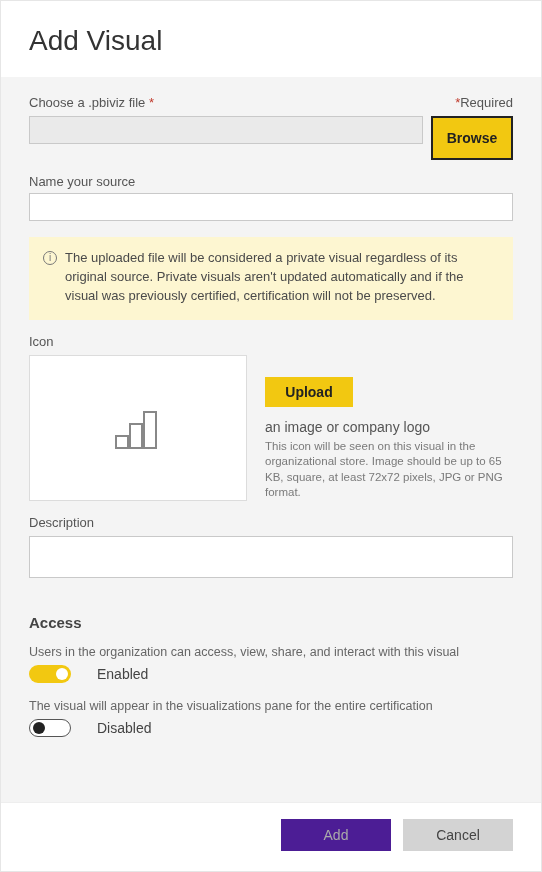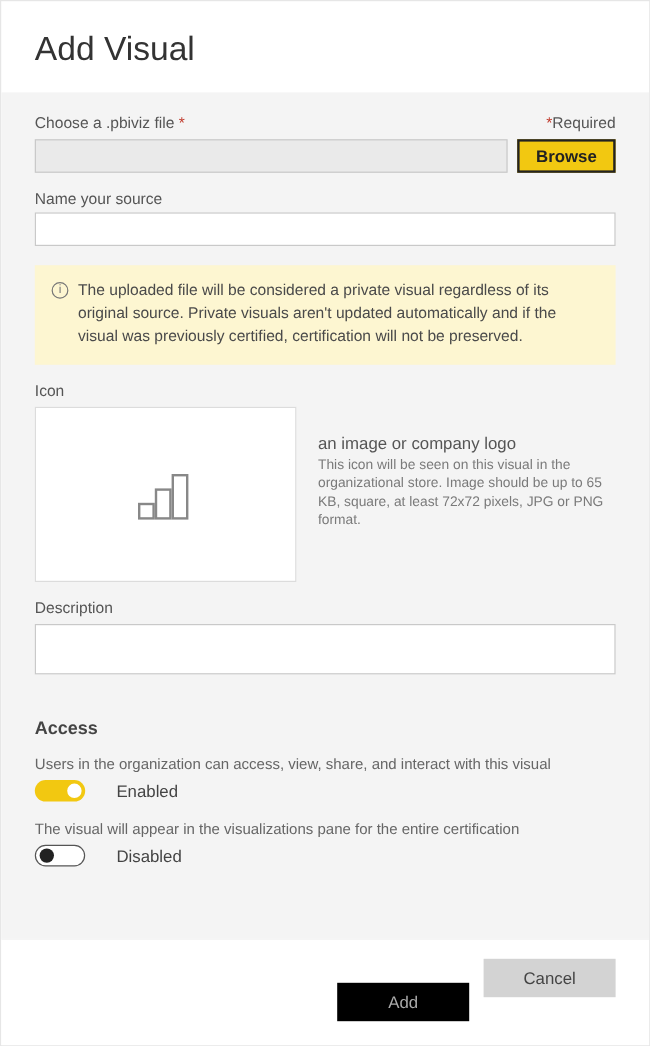--- a/index.html
+++ b/index.html
@@ -50,21 +50,21 @@
   .file-input {
     flex: 1;
     height: 28px;
     background: #eaeaea;
     border: 1px solid #c9c9c9;
     padding: 0 6px;
     font-size: 13px;
     color: #444;
   }
   .browse-btn {
-    height: 28px;
+    height: 44px;
     width: 82px;
     background: #f2c811;
     border: 2px solid #222;
     font-size: 14px;
     font-weight: 600;
     color: #222;
     cursor: pointer;
   }
   .name-row { margin-bottom: 16px; }
   .text-input {
@@ -203,23 +203,22 @@
     gap: 12px;
   }
   .footer-btn {
     height: 32px;
     width: 110px;
     font-size: 14px;
     border: none;
     cursor: pointer;
   }
   .btn-add {
-    background: #000000;
+    background: #4c1d95;
     color: #aaa;
-    margin-top: 20px;
   }
   .btn-cancel {
     background: #d3d3d3;
     color: #444;
   }
 </style>
 </head>
 <body>
 
 <div class="header">
@@ -256,20 +255,21 @@
     <div class="field-label">Icon</div>
     <div class="icon-row">
       <div class="icon-preview">
         <svg width="56" height="44" viewBox="0 0 56 44">
           <rect x="6" y="30" width="12" height="12" fill="none" stroke="#888" stroke-width="2"></rect>
           <rect x="20" y="18" width="12" height="24" fill="none" stroke="#888" stroke-width="2"></rect>
           <rect x="34" y="6" width="12" height="36" fill="none" stroke="#888" stroke-width="2"></rect>
         </svg>
       </div>
       <div class="icon-side">
+        <button class="upload-btn">Upload</button>
         <div class="icon-caption">an image or company logo</div>
         <div class="icon-hint">This icon will be seen on this visual in the organizational store. Image should be up to 65 KB, square, at least 72x72 pixels, JPG or PNG format.</div>
       </div>
     </div>
   </div>
 
   <div class="desc-section">
     <div class="field-label">Description</div>
     <textarea class="desc-input" style=""></textarea>
   </div>

